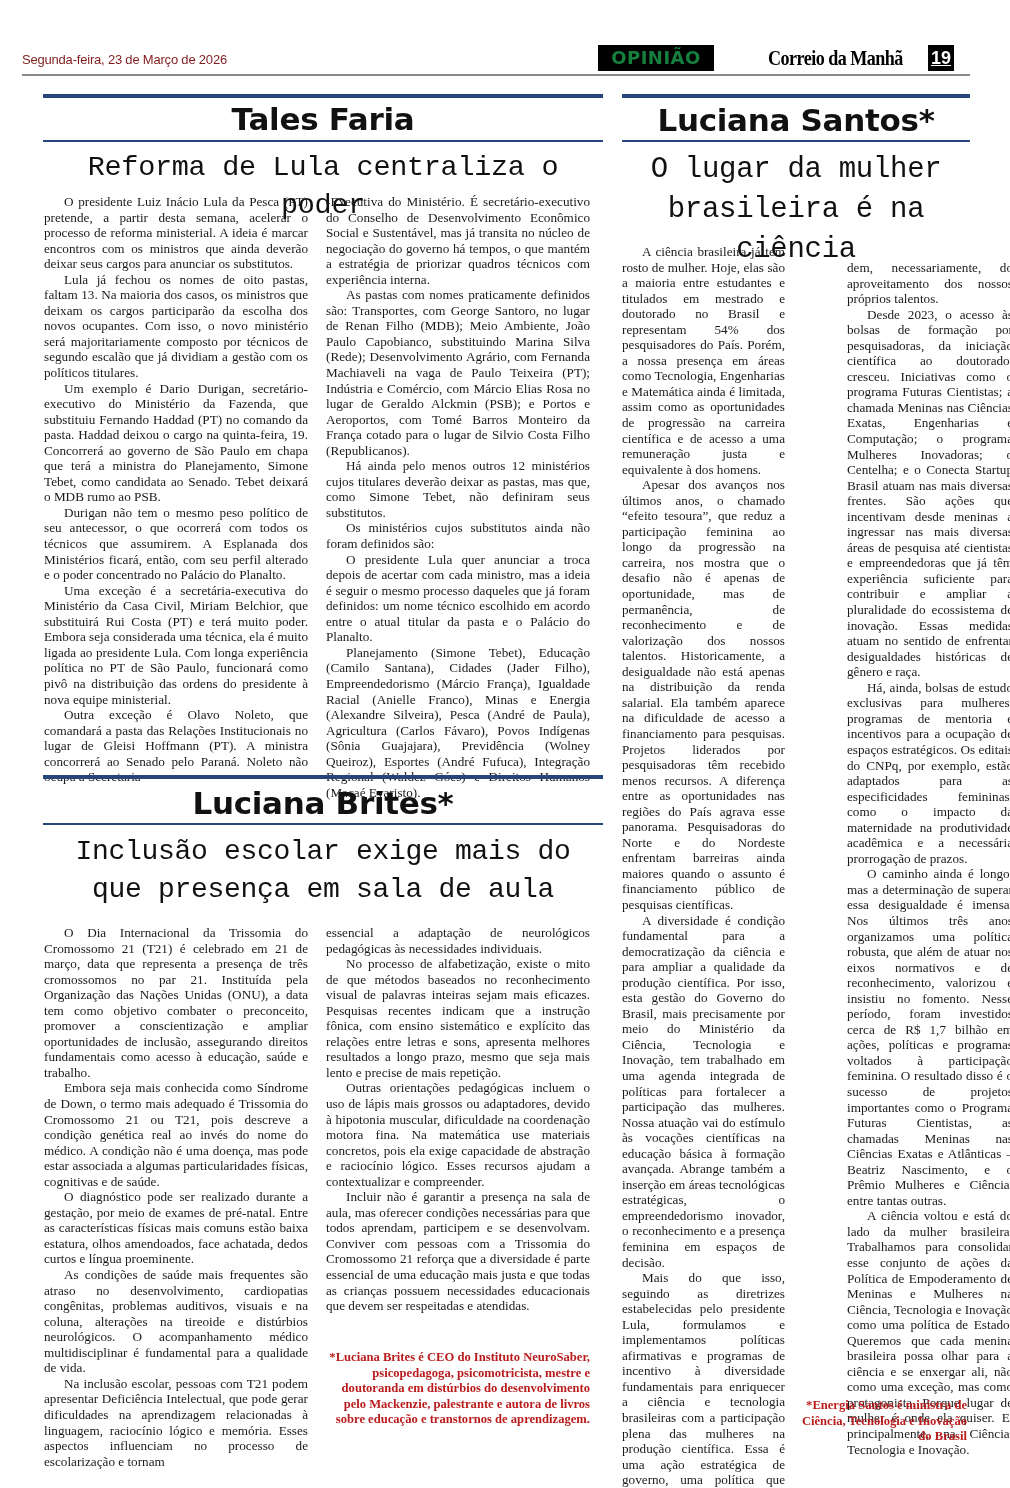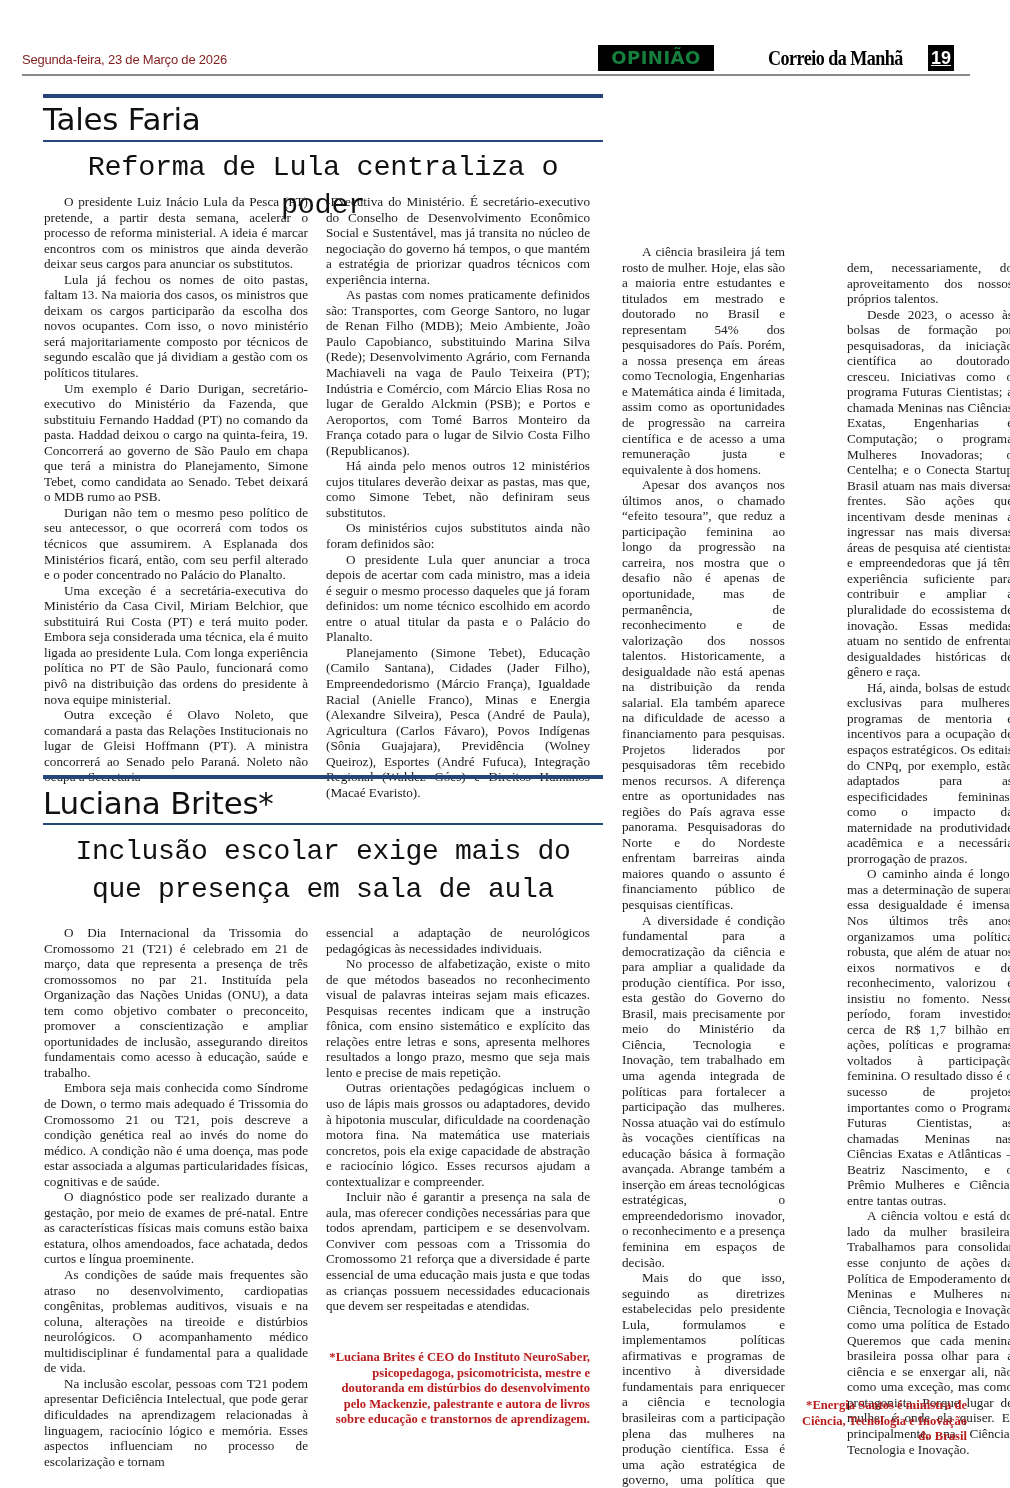--- a/index.html
+++ b/index.html
@@ -11,21 +11,21 @@
   .mh-date { position: absolute; left: 0; top: 8px; font-family: "Liberation Sans", sans-serif; font-size: 13px; color: #7f1d1d; letter-spacing: -0.2px; }
   .mh-section { position: absolute; left: 576px; top: 1px; width: 116px; height: 26px; background: #000; color: #15803d; font-family: "DejaVu Sans", sans-serif; font-weight: bold; font-size: 18px; line-height: 26px; text-align: center; letter-spacing: 0.5px; }
   .mh-paper { position: absolute; left: 746px; top: 2px; font-family: "Liberation Serif", serif; font-weight: bold; font-size: 21px; color: #000; letter-spacing: -0.6px; transform: scaleX(0.86); transform-origin: left top; }
   .mh-page { position: absolute; left: 906px; top: 1px; width: 26px; height: 26px; background: #000; color: #fff; font-family: "Liberation Sans", sans-serif; font-weight: bold; font-size: 18px; line-height: 26px; text-align: center; text-decoration: underline; }
   .mh-rule { position: absolute; left: 22px; top: 74px; width: 948px; height: 2px; background: #888; }
 
   
   .col-header { position: absolute; }
   .rule-thick { height: 4px; background: #26457a; }
   .rule-thin { height: 2px; background: #26457a; }
-  .author { font-family: "DejaVu Sans", sans-serif; font-size: 31px; text-align: left; color: #111; line-height: 40px; letter-spacing: -0.3px; }
+  .author { font-family: "DejaVu Sans", sans-serif; font-size: 31px; text-align: center; color: #111; line-height: 40px; letter-spacing: -0.3px; font-weight: bold; }
   .headline { font-family: Liberation Mono, monospace; font-size: 28px; font-weight: normal; text-align: center; color: #111; line-height: 38px; letter-spacing: -0.3px; }
 
   
   .body-col { position: absolute; font-family: "Liberation Serif", serif; font-size: 13.2px; line-height: 15.55px; text-align: justify; color: #1a1a1a; hyphens: auto; }
   .body-col p { margin: 0; text-indent: 20px; }
   .signature { font-family: "Liberation Serif", serif; font-weight: bold; font-size: 12.6px; line-height: 15.5px; text-align: right; color: #b91c1c; position: absolute; }
 </style>
 </head>
 <body>
 
@@ -78,20 +78,26 @@
     <p>Na inclusão escolar, pessoas com T21 podem apresentar Deficiência Intelectual, que pode gerar dificuldades na aprendizagem relacionadas à linguagem, raciocínio lógico e memória. Esses aspectos influenciam no processo de escolarização e tornam</p>
   </div>
   <div class="body-col" style="left:326px; top:925px; width:264px;">
     <p style="text-indent:0">essencial a adaptação de neurológicos pedagógicas às necessidades individuais.</p>
     <p>No processo de alfabetização, existe o mito de que métodos baseados no reconhecimento visual de palavras inteiras sejam mais eficazes. Pesquisas recentes indicam que a instrução fônica, com ensino sistemático e explícito das relações entre letras e sons, apresenta melhores resultados a longo prazo, mesmo que seja mais lento e precise de mais repetição.</p>
     <p>Outras orientações pedagógicas incluem o uso de lápis mais grossos ou adaptadores, devido à hipotonia muscular, dificuldade na coordenação motora fina. Na matemática use materiais concretos, pois ela exige capacidade de abstração e raciocínio lógico. Esses recursos ajudam a contextualizar e compreender.</p>
     <p>Incluir não é garantir a presença na sala de aula, mas oferecer condições necessárias para que todos aprendam, participem e se desenvolvam. Conviver com pessoas com a Trissomia do Cromossomo 21 reforça que a diversidade é parte essencial de uma educação mais justa e que todas as crianças possuem necessidades educacionais que devem ser respeitadas e atendidas.</p>
   </div>
   <div class="signature" style="left:326px; top:1350px; width:264px;">*Luciana Brites é CEO do Instituto NeuroSaber, psicopedagoga, psicomotricista, mestre e doutoranda em distúrbios do desenvolvimento pelo Mackenzie, palestrante e autora de livros sobre educação e transtornos de aprendizagem.</div>
 
+  <div class="col-header" style="left:622px; top:94px; width:348px;">
+    <div class="rule-thick"></div>
+    <div class="author" style="margin-top:2px;">Luciana Santos*</div>
+    <div class="rule-thin" style="margin-top:0px;"></div>
+    <div class="headline" style="margin-top:8px; font-size:29px; line-height:40px; padding:0 18px;">O lugar da mulher brasileira é na ciência</div>
+  </div>
 
   <div class="body-col" style="left:622px; top:244px; width:163px;">
     <p>A ciência brasileira já tem rosto de mulher. Hoje, elas são a maioria entre estudantes e titulados em mestrado e doutorado no Brasil e representam 54% dos pesquisadores do País. Porém, a nossa presença em áreas como Tecnologia, Engenharias e Matemática ainda é limitada, assim como as oportunidades de progressão na carreira científica e de acesso a uma remuneração justa e equivalente à dos homens.</p>
     <p>Apesar dos avanços nos últimos anos, o chamado “efeito tesoura”, que reduz a participação feminina ao longo da progressão na carreira, nos mostra que o desafio não é apenas de oportunidade, mas de permanência, de reconhecimento e de valorização dos nossos talentos. Historicamente, a desigualdade não está apenas na distribuição da renda salarial. Ela também aparece na dificuldade de acesso a financiamento para pesquisas. Projetos liderados por pesquisadoras têm recebido menos recursos. A diferença entre as oportunidades nas regiões do País agrava esse panorama. Pesquisadoras do Norte e do Nordeste enfrentam barreiras ainda maiores quando o assunto é financiamento público de pesquisas científicas.</p>
     <p>A diversidade é condição fundamental para a democratização da ciência e para ampliar a qualidade da produção científica. Por isso, esta gestão do Governo do Brasil, mais precisamente por meio do Ministério da Ciência, Tecnologia e Inovação, tem trabalhado em uma agenda integrada de políticas para fortalecer a participação das mulheres. Nossa atuação vai do estímulo às vocações científicas na educação básica à formação avançada. Abrange também a inserção em áreas tecnológicas estratégicas, o empreendedorismo inovador, o reconhecimento e a presença feminina em espaços de decisão.</p>
     <p>Mais do que isso, seguindo as diretrizes estabelecidas pelo presidente Lula, formulamos e implementamos políticas afirmativas e programas de incentivo à diversidade fundamentais para enriquecer a ciência e tecnologia brasileiras com a participação plena das mulheres na produção científica. Essa é uma ação estratégica de governo, uma política que busca excelência. É a compreensão de que a excelência científica, a inovação de impacto e o desenvolvimento sustentável do Brasil depen-</p>
   </div>
   <div class="body-col" style="left:847px; top:244px; width:166px;margin-top:16px;">
     <p style="text-indent:0">dem, necessariamente, do aproveitamento dos nossos próprios talentos.</p>
     <p>Desde 2023, o acesso às bolsas de formação por pesquisadoras, da iniciação científica ao doutorado, cresceu. Iniciativas como o programa Futuras Cientistas; a chamada Meninas nas Ciências Exatas, Engenharias e Computação; o programa Mulheres Inovadoras; o Centelha; e o Conecta Startup Brasil atuam nas mais diversas frentes. São ações que incentivam desde meninas a ingressar nas mais diversas áreas de pesquisa até cientistas e empreendedoras que já têm experiência suficiente para contribuir e ampliar a pluralidade do ecossistema de inovação. Essas medidas atuam no sentido de enfrentar desigualdades históricas de gênero e raça.</p>

